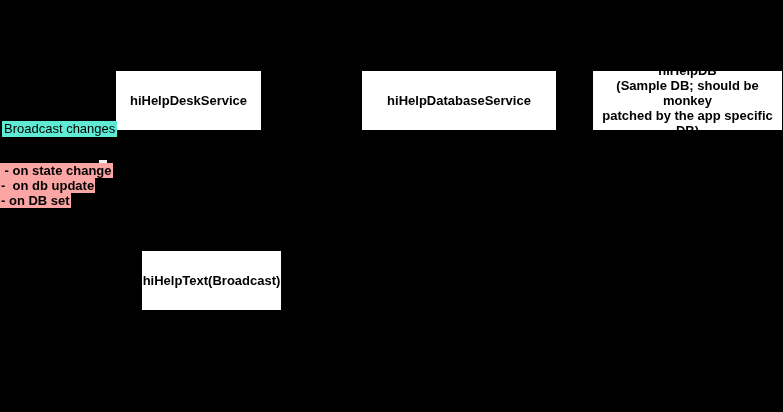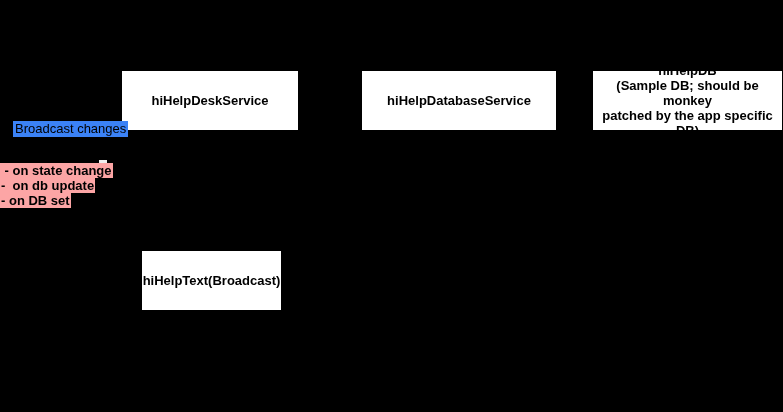--- a/index.html
+++ b/index.html
@@ -21,38 +21,37 @@
     color: #000000;
     font-weight: bold;
     font-size: 13px;
     display: flex;
     align-items: center;
     justify-content: center;
     text-align: center;
     line-height: 15px;
     margin-top: 20px;
   }
-  #node-desk        { left: 122px; top: 51px;  width: 176px; height: 59px; align-items: center; }
+  #node-desk        { left: 116px; top: 51px;  width: 145px; height: 59px; align-items: center; }
   #node-dbservice   { left: 362px; top: 51px;  width: 194px; height: 59px; }
   #node-hihelpdb    { left: 593px; top: 51px;  width: 189px; height: 59px; }
   #node-directive   { left: 142px; top: 231px; width: 139px; height: 59px; }
   #node-view        { left: 432px; top: 231px; width: 149px; height: 59px; }
   .node-lines span { display: block; }
   .hl-label {
     position: absolute;
     left: 2px;
     top: 121px;
-    background: #3b82f6;
+    background: #5eead4;
     color: #000000;
     font-size: 13px;
     font-weight: normal;
     line-height: 16px;
     padding: 0 2px;
     white-space: pre;
-    margin-left: 11px;
   }
   .event-list {
     position: absolute;
     left: 0px;
     top: 163px;
   }
   .event-item {
     display: table;
     background: #fca5a5;
     color: #000000;

